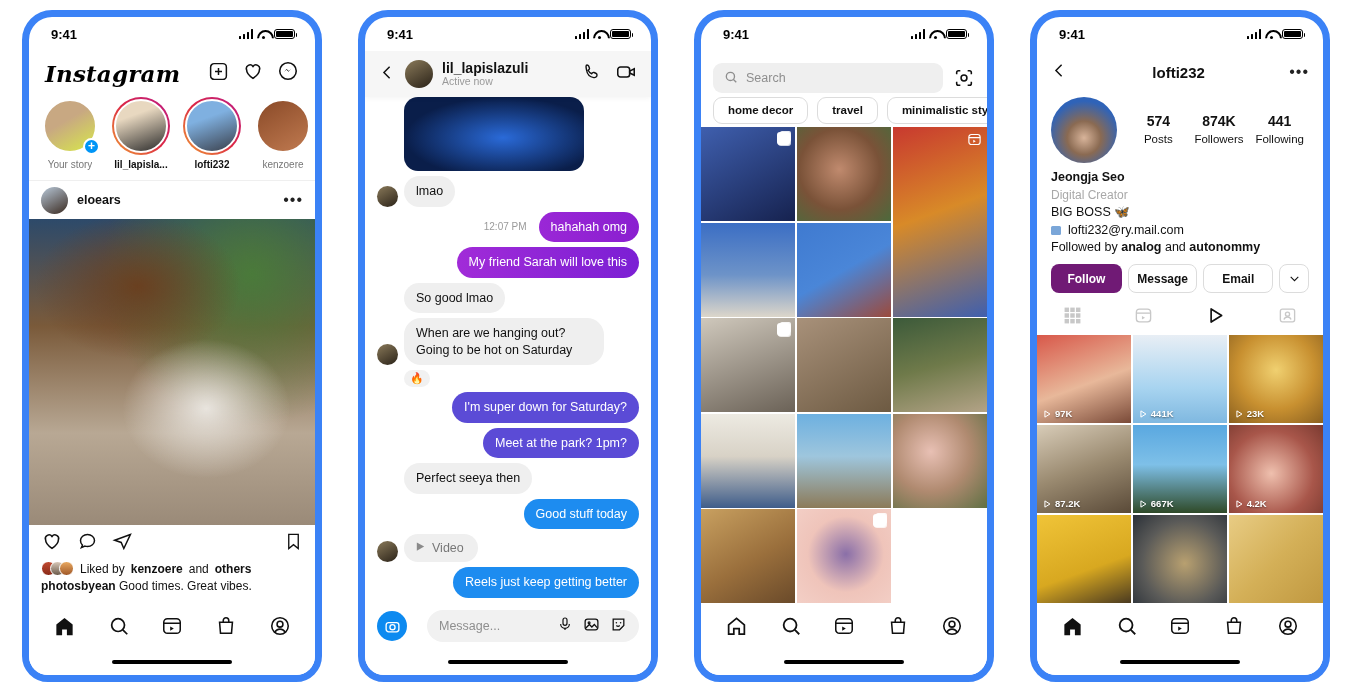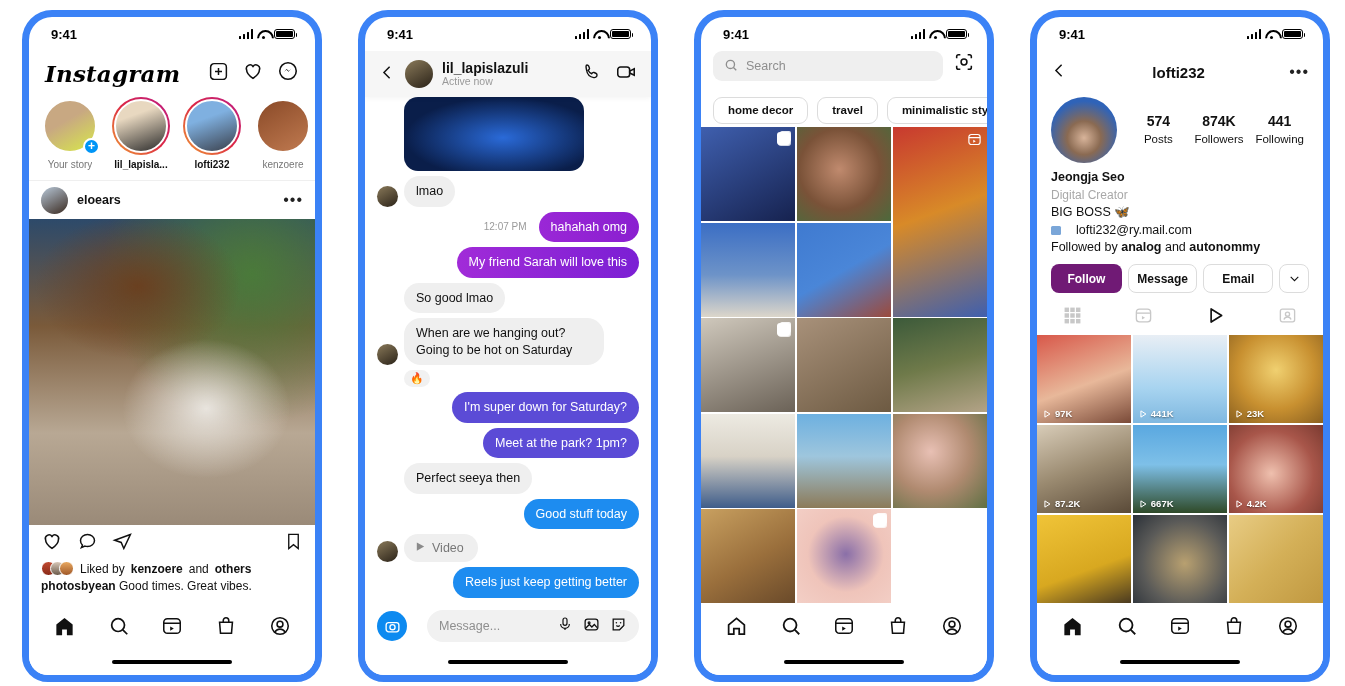--- a/index.html
+++ b/index.html
@@ -111,21 +111,21 @@
   .react { background:#f1f1f1; border-radius:12px; padding:2px 6px; font-size:11px; width:max-content; margin-left:27px; }
   .vidbub { display:flex; align-items:center; gap:6px; background:#efefef; border-radius:17px; padding: 7px 14px 7px 11px; color:#777; font-size:12.5px; }
 
   .chat-input { height: 46px; flex:0 0 46px; display:flex; align-items:center; gap:20px; padding: 0 12px; }
   .cam-btn { width:30px;height:30px;border-radius:50%;background:#0d8af0;display:flex;align-items:center;justify-content:center;flex:0 0 30px;}
   .msg-field { flex:1; height: 32px; background:#f1f1f1; border-radius:17px; display:flex; align-items:center; padding: 0 12px; gap: 10px;}
   .msg-ph { flex:1; font-size: 12.5px; color:#8e8e8e; }
   .mf-icons { display:flex; gap:10px; align-items:center; }
 
   
-  .ex-search-wrap { height: 42px; flex:0 0 42px; display:flex; align-items:flex-start; gap:10px; padding: 0 12px; }
+  .ex-search-wrap { height: 42px; flex:0 0 42px; display:flex; align-items:flex-end; gap:10px; padding: 0 12px; }
   .ex-search { flex:1; height: 30px; background:#efefef; border-radius:9px; display:flex; align-items:center; gap:8px; padding: 0 11px; }
   .ex-search span { font-size: 12.5px; color:#8e8e8e; }
   .chips { height: 34px; flex:0 0 34px; display:flex; gap:9px; padding: 0 12px; overflow:hidden; align-items:center; }
   .chip { border:1px solid #dcdcdc; border-radius:9px; height: 27px; padding: 0 14px; display:flex; align-items:center; font-size:11.5px; font-weight:bold; color:#111; white-space:nowrap; background:#fff; }
   .ex-grid { flex:1 1 auto; min-height:0; display:grid; grid-template-columns: repeat(3, 1fr); grid-auto-rows: 1fr; gap:1.5px; overflow:hidden; }
   .ex-cell { position:relative; overflow:hidden; }
   .ex-cell.tall { grid-row: span 2; }
   .ex-badge { position:absolute; top:5px; right:5px; }
   .multi-sq { width:13px;height:13px;background:#fff;border-radius:3px;box-shadow:1px 1px 0 0 rgba(255,255,255,.8), 2px -2px 0 -1px rgba(255,255,255,.9);}
 
@@ -134,21 +134,21 @@
   .pf-title { flex:1; text-align:center; font-size:15px; font-weight:bold; color:#111; }
   .pf-stats { display:flex; align-items:center; padding: 4px 14px 0; gap: 2px; }
   .pf-av { width: 66px; height:66px; border-radius:50%; background-size:cover; background-position:center; flex:0 0 66px; margin-right: 10px;}
   .pf-stat { flex:1; text-align:center; }
   .pf-stat b { display:block; font-size:14px; font-weight:bold; color:#111; }
   .pf-stat span { font-size: 11.5px; color:#111; }
   .pf-bio { padding: 6px 14px 0; line-height: 1.42; }
   .pf-name { font-size: 12.5px; font-weight:bold; color:#111; }
   .pf-cat { font-size: 12px; color:#a8a8a8; }
   .pf-line { font-size: 12.5px; color:#111; }
-  .pf-mail { font-size: 12.5px; color:#111; display:flex; align-items:center; gap:15px; }
+  .pf-mail { font-size: 12.5px; color:#111; display:flex; align-items:center; gap:7px; }
   .mailsq { width:10px;height:9px;background:#7aa6d8;border-radius:1.5px;display:inline-block;}
   .pf-follow { font-size: 12.5px; color:#111; }
   .pf-follow b { font-weight:bold; }
   .pf-btns { display:flex; gap:6px; padding: 7px 14px 0; }
   .pf-btn { height: 29px; border-radius:8px; display:flex; align-items:center; justify-content:center; font-size:12px; font-weight:bold; }
   .pf-btn.primary { background:#701a75; color:#fff; flex: 1.05; }
   .pf-btn.ghost { background:#fff; border:1px solid #dcdcdc; color:#111; flex:1; }
   .pf-btn.sm { flex:0 0 30px; background:#fff; border:1px solid #dcdcdc; }
   .pf-tabs { height: 36px; flex:0 0 36px; display:flex; align-items:center; justify-content:space-around; margin-top:6px; }
   .pf-grid { flex:1 1 auto; min-height:0; display:grid; grid-template-columns: repeat(3,1fr); grid-auto-rows: 1fr; gap:1.5px; overflow:hidden; }

